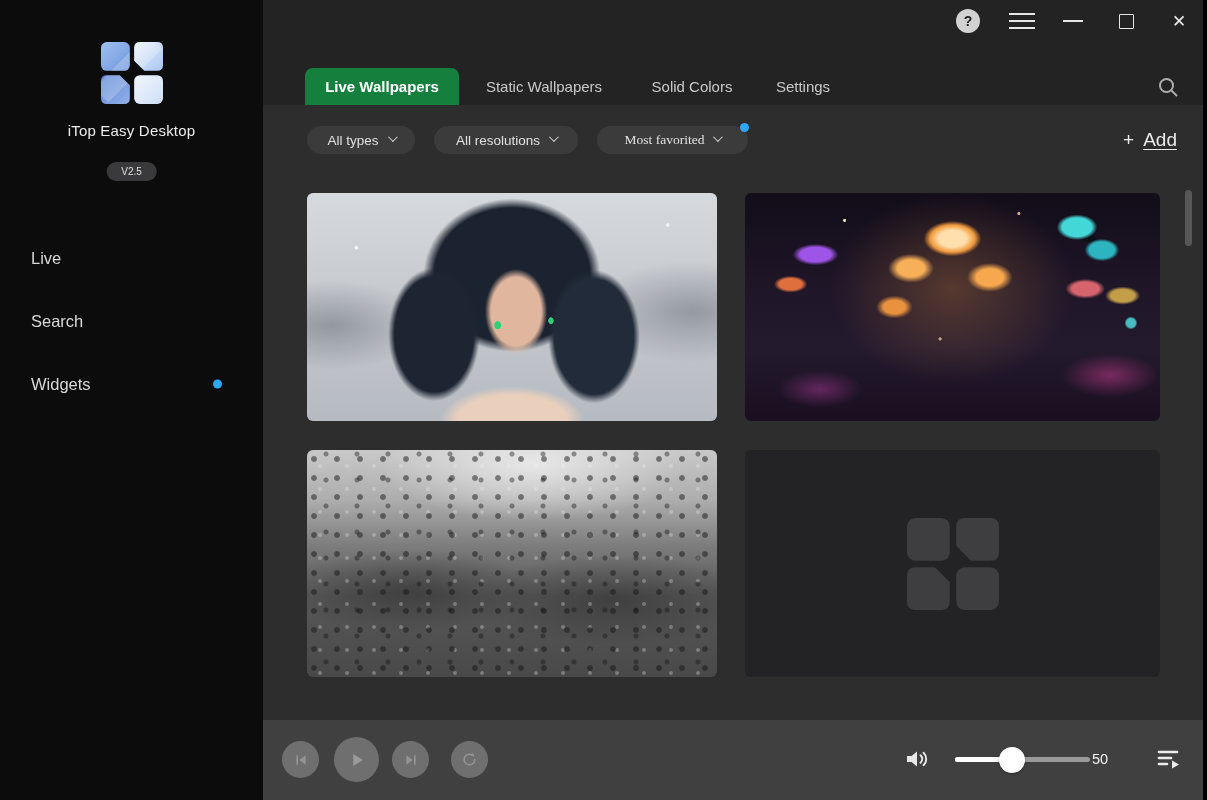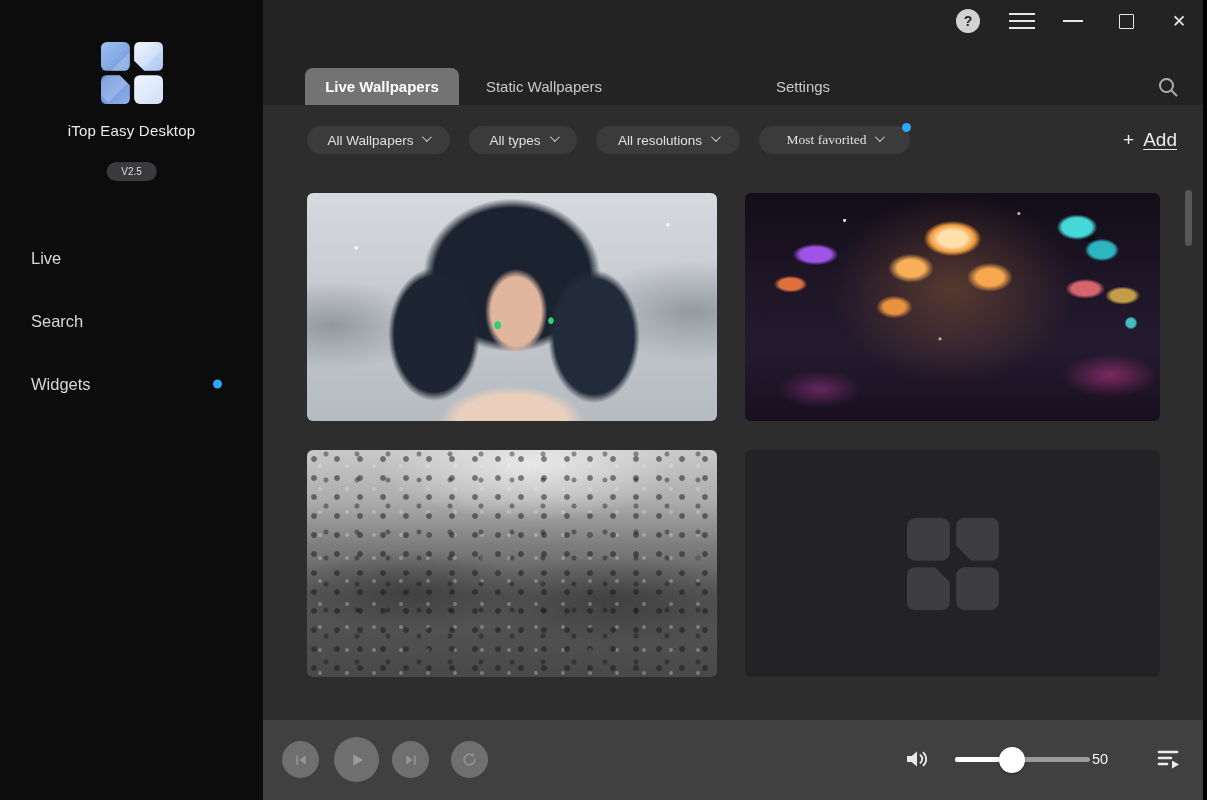--- a/index.html
+++ b/index.html
@@ -36,21 +36,21 @@
   .menu-icon { left:746px; width:26px; height:24px; flex-direction:column; justify-content:center; gap:5px; }
   .menu-icon i { display:block; width:26px; height:2px; background:#e6e6e6; }
   .min-btn { left:799px; width:22px; height:24px; }
   .min-btn i { display:block; width:20px; height:2px; background:#e6e6e6; }
   .max-btn { left:853px; width:20px; height:24px; }
   .max-btn i { display:block; width:15px; height:15px; border:1.6px solid #e6e6e6; border-radius:1px; }
   .close-btn { left:905px; width:22px; height:24px; color:#e8e8e8; font-size:17px; }
 
   .tab { position:absolute; top:68px; height:37px; line-height:37px; text-align:center;
     font-size:15px; color:#c9c9c9; cursor:pointer; }
-  .tab.active { background:#737373; border-radius:8px 8px 0 0; color:#fff; font-weight:bold; }
+  .tab.active { background:#15803d; border-radius:8px 8px 0 0; color:#fff; font-weight:bold; }
   .tab0 { left:42px;  width:154px; }
   .tab1 { left:196px; width:170px; }
   .tab2 { left:366px; width:126px; }
   .tab3 { left:492px; width:96px;  }
   .search-icon { position:absolute; left:894px; top:76px; width:22px; height:22px; cursor:pointer; }
 
   
   .content { position:absolute; top:105px; left:0; width:940px; height:615px; background:#2d2d2e; }
   .filters { position:absolute; top:21px; left:44px; display:flex; gap:19px; }
   .pill { position:relative; height:28px; border-radius:14px; background:#3b3b3c; color:#e0e0e0;
@@ -207,36 +207,33 @@
     <div class="win-btn min-btn">
         <i></i>
       </div>
     <div class="win-btn max-btn">
         <i></i>
       </div>
     <div class="win-btn close-btn">✕</div>
 
     <div class="tab tab0 active">Live Wallpapers</div>
     <div class="tab tab1">Static Wallpapers</div>
+    <div class="tab tab2">Solid Colors</div>
     <div class="tab tab3">Settings</div>
 
     <div class="search-icon">
       <svg width="22" height="22" viewBox="0 0 22 22" fill="none" stroke="#aeaeae" stroke-width="2">
         <circle cx="9.5" cy="9.5" r="6.5"></circle>
         <line x1="14.5" y1="14.5" x2="20" y2="20"></line>
       </svg>
     </div>
   </div>
 
   <div class="content">
     <div class="filters">
-      <div class="pill pill0">
-        <span>All Wallpapers</span>
-        <span class="chev"></span>
-      </div>
       <div class="pill pill1">
         <span>All types</span>
         <span class="chev"></span>
       </div>
       <div class="pill pill2">
         <span>All resolutions</span>
         <span class="chev"></span>
       </div>
       <div class="pill pill3">
         <span>Most favorited</span>

